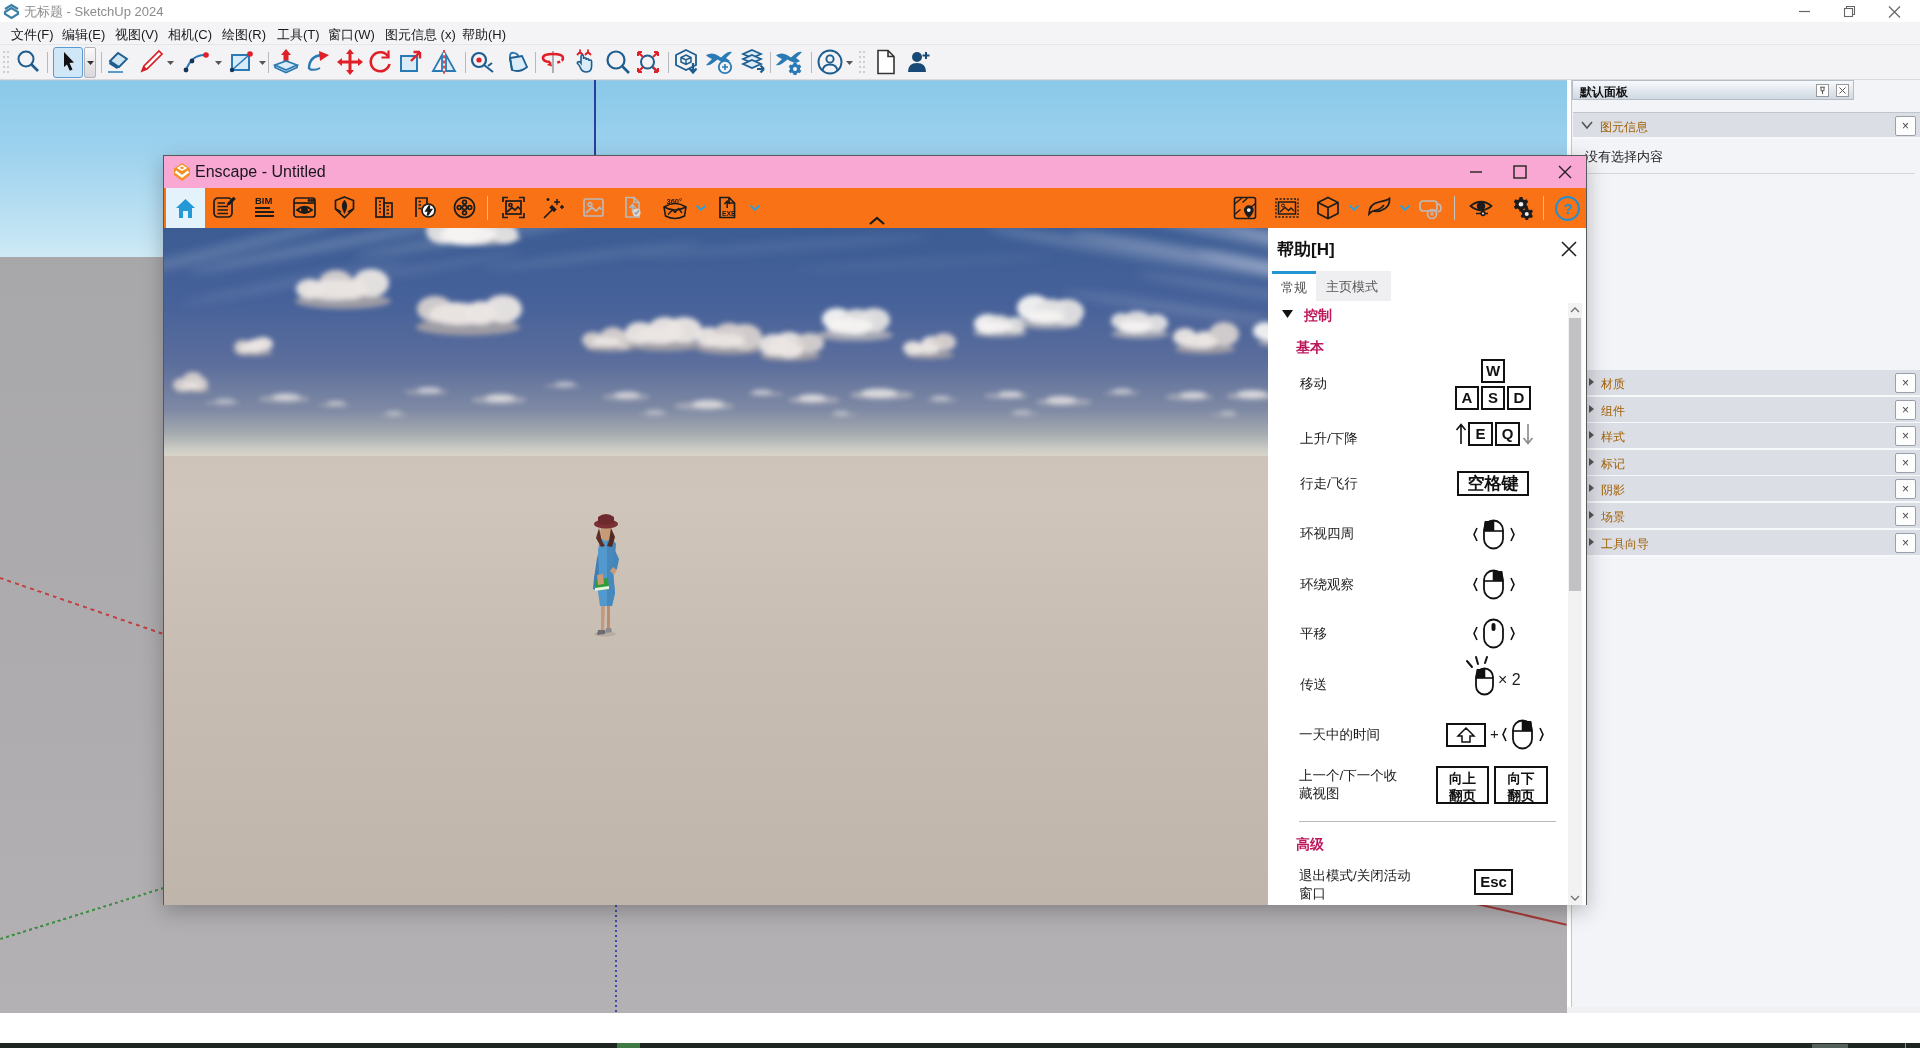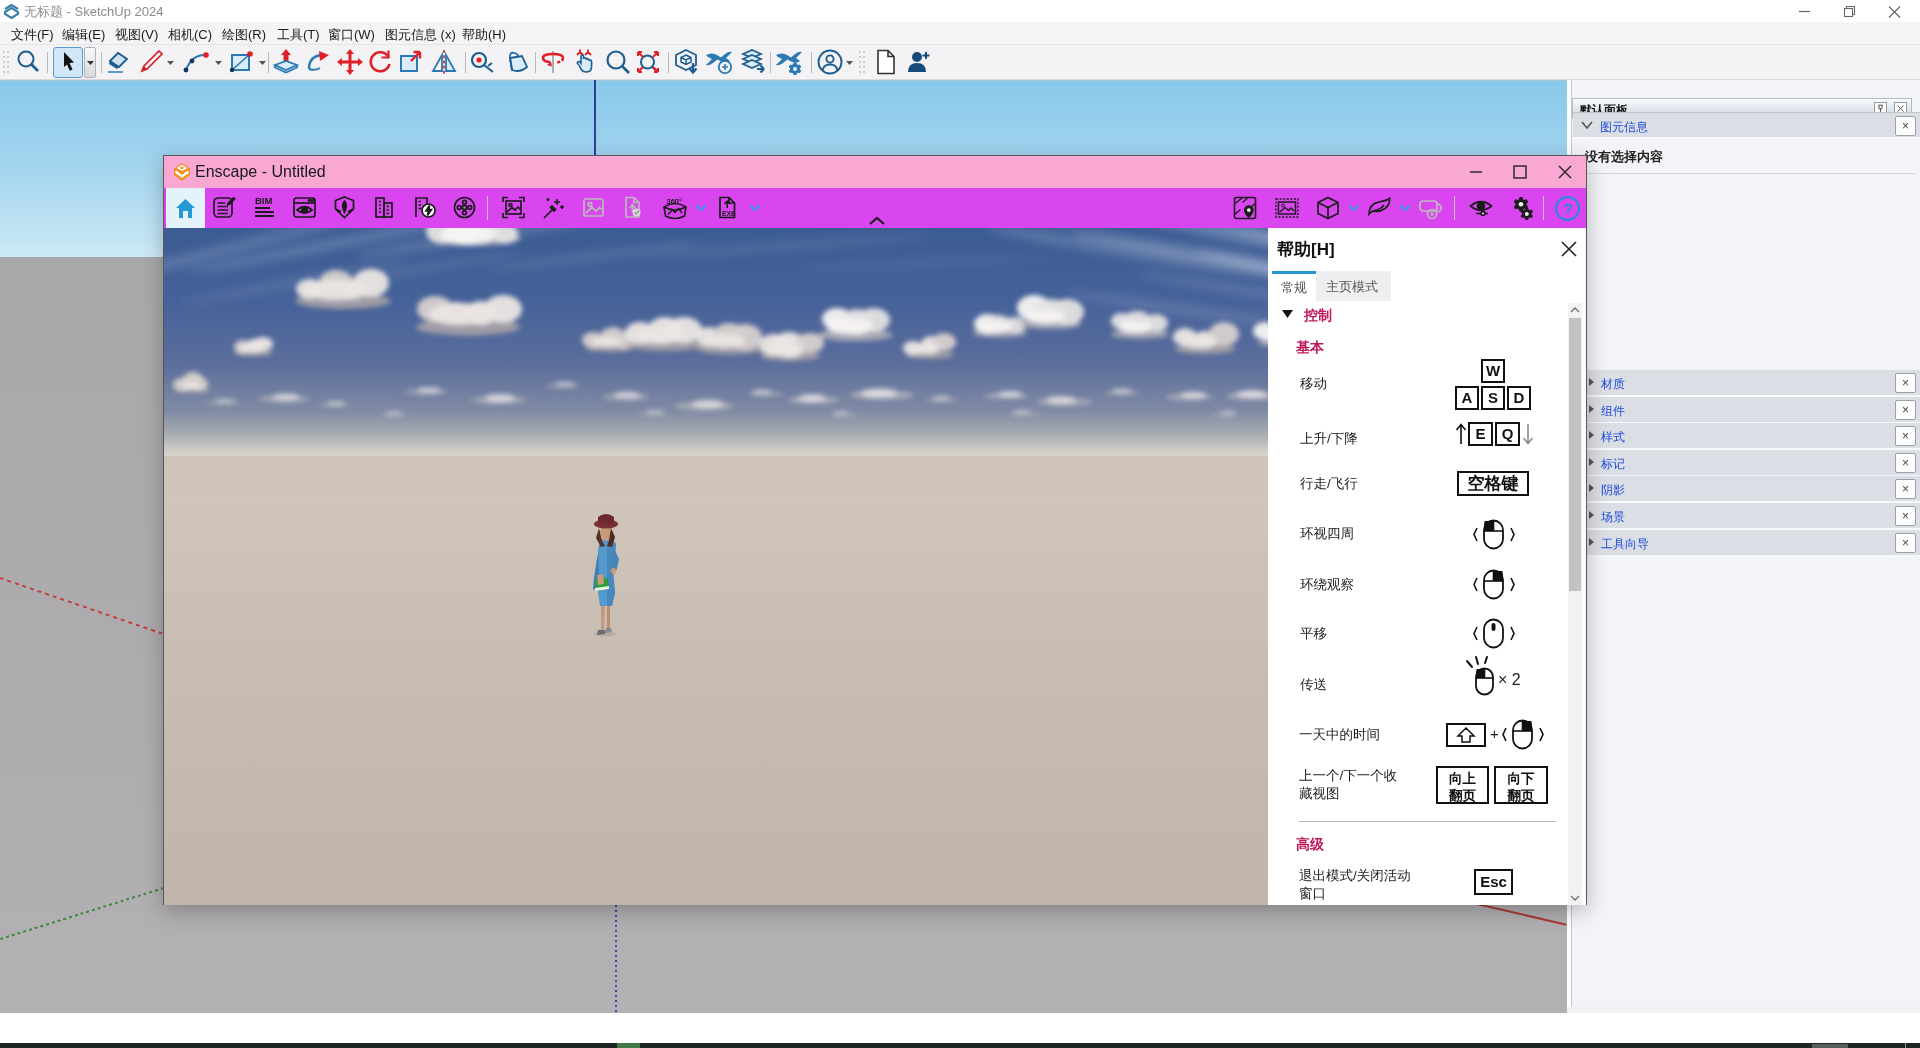--- a/index.html
+++ b/index.html
@@ -27,44 +27,44 @@
   
   #viewport { left:0; top:80px; width:1567px; height:933px; background:#aeadb0; overflow:hidden; }
   #vsky { position:absolute; left:0; top:0; width:1567px; height:177px;
         background:linear-gradient(#8ac9e9, #9dd2ee 40%, #c4e5f4 90%, #cfeaf6); border-top:1px solid #a6c8dc;}
   #vground { position:absolute; left:0; top:177px; width:1567px; height:756px;
         background:linear-gradient(#a8a7aa, #aeacaf 60%, #b3b1b4); }
   .axis { position:absolute; }
 
   
   #tray { left:1571px; top:80px; width:349px; height:927px; background:#f2f4f8; border-left:1px solid #c6c6cc; }
-  #trayhead { position:absolute; left:0; top:18px; width:340px; height:20px;
+  #trayhead { position:absolute; left:0; top:0; width:282px; height:20px;
       background:linear-gradient(#f8fafc,#cfd8e2); border:1px solid #b5bcc6;font-weight:bold; }
   #trayhead b { position:absolute; left:7px; top:3px; font-size:12px; color:#111; }
   .traybar { position:absolute; left:1px; width:347px; height:27px; background:#dcdee5; border-bottom:2px solid #f7f8fa; }
-  .traybar .lbl { position:absolute; left:28px; top:6px; font-size:12px; color:#1d4ed8; }
+  .traybar .lbl { position:absolute; left:28px; top:6px; font-size:12px; color:#a16207; }
   .traybar .arr { position:absolute; left:16px; top:8px; width:0; height:0;
       border-left:5px solid #555; border-top:4px solid transparent; border-bottom:4px solid transparent; }
   .trayx { position:absolute; right:4px; top:3px; width:21px; height:20px; background:#fdfdfd;
       border:1px solid #9aa0aa; border-radius:2px; color:#444; font-size:12px; text-align:center; line-height:18px; }
 
   
   #statusbar { left:0; top:1013px; width:1920px; height:30px; background:#f1f1f4; }
   #statusbar .msg { position:absolute; left:72px; top:8px; font-size:12px; color:#333; }
   #measure { position:absolute; left:1720px; top:0px; width:197px; height:26px; background:#f4f4f6; border:1px solid #9a9aa2; border-radius:1px; }
 
   
   #taskbar { left:0; top:1043px; width:1920px; height:5px; background:#1d2620; }
 
   
   #enscape { left:163px; top:155px; width:1424px; height:750px; background:#fff;
       border:1px solid #585858; box-shadow:0 6px 20px rgba(0,0,0,.26); }
   #etitle { position:absolute; left:0; top:0; width:1422px; height:32px; background:#f9a8d4; }
   #etitle .txt { position:absolute; left:31px; top:7px; font-size:16px; color:#17171c; }
-  #etoolbar { position:absolute; left:0; top:32px; width:1422px; height:40px; background:#d946ef; }
+  #etoolbar { position:absolute; left:0; top:32px; width:1422px; height:40px; background:#f97316; }
   #erender { position:absolute; left:0; top:72px; width:1422px; height:677px; overflow:hidden; }
 
   
   #help { position:absolute; left:1104px; top:72px; width:318px; height:677px; background:#fff; }
   #help .title { position:absolute; left:9px; top:10px; font-size:17px; font-weight:bold; color:#111; }
   .tab1 { position:absolute; left:4px; top:43px; width:44px; height:30px; background:#fff; border-top:3px solid #2196d3; }
   .tab1 span { position:absolute; left:9px; top:5px; font-size:13px; color:#555; }
   .tab2 { position:absolute; left:48px; top:43px; width:75px; height:30px; background:#efeff1; }
   .tab2 span { position:absolute; left:10px; top:7px; font-size:13px; color:#555; }
   .hlabel { position:absolute; font-size:13.5px; color:#1c1c1c; }
@@ -359,21 +359,21 @@
           <path d="M3.5 3.5 L9.5 9.5 M9.5 3.5 L3.5 9.5" stroke="#555" stroke-width="1"></path>
         </svg>
     </div>
     <div class="traybar" style="top:32px;height:27px;background:#dcdee5;border-top:1px solid #c3c5cc;">
       <svg style="position:absolute;left:8px;top:8px" width="12" height="9">
           <path d="M1 1 L6 7 L11 1" fill="none" stroke="#555" stroke-width="1.6"></path>
         </svg>
       <span class="lbl" style="left:27px;top:6px">图元信息</span>
       <div class="trayx">×</div>
     </div>
-    <div style="position:absolute;left:13px;top:68px;font-size:13px;font-weight:bold;color:#222">没有选择内容</div>
+    <div style="position:absolute;left:13px;top:68px;font-size:13px;font-weight:normal;color:#222">没有选择内容</div>
     <div style="position:absolute;left:7px;top:93px;width:336px;height:1px;background:#d4d6da"></div>
     <div class="traybar" style="top:290px">
         <span class="arr"></span>
         <span class="lbl">材质</span>
         <div class="trayx">×</div>
       </div>
     <div class="traybar" style="top:317px">
         <span class="arr"></span>
         <span class="lbl">组件</span>
         <div class="trayx">×</div>

